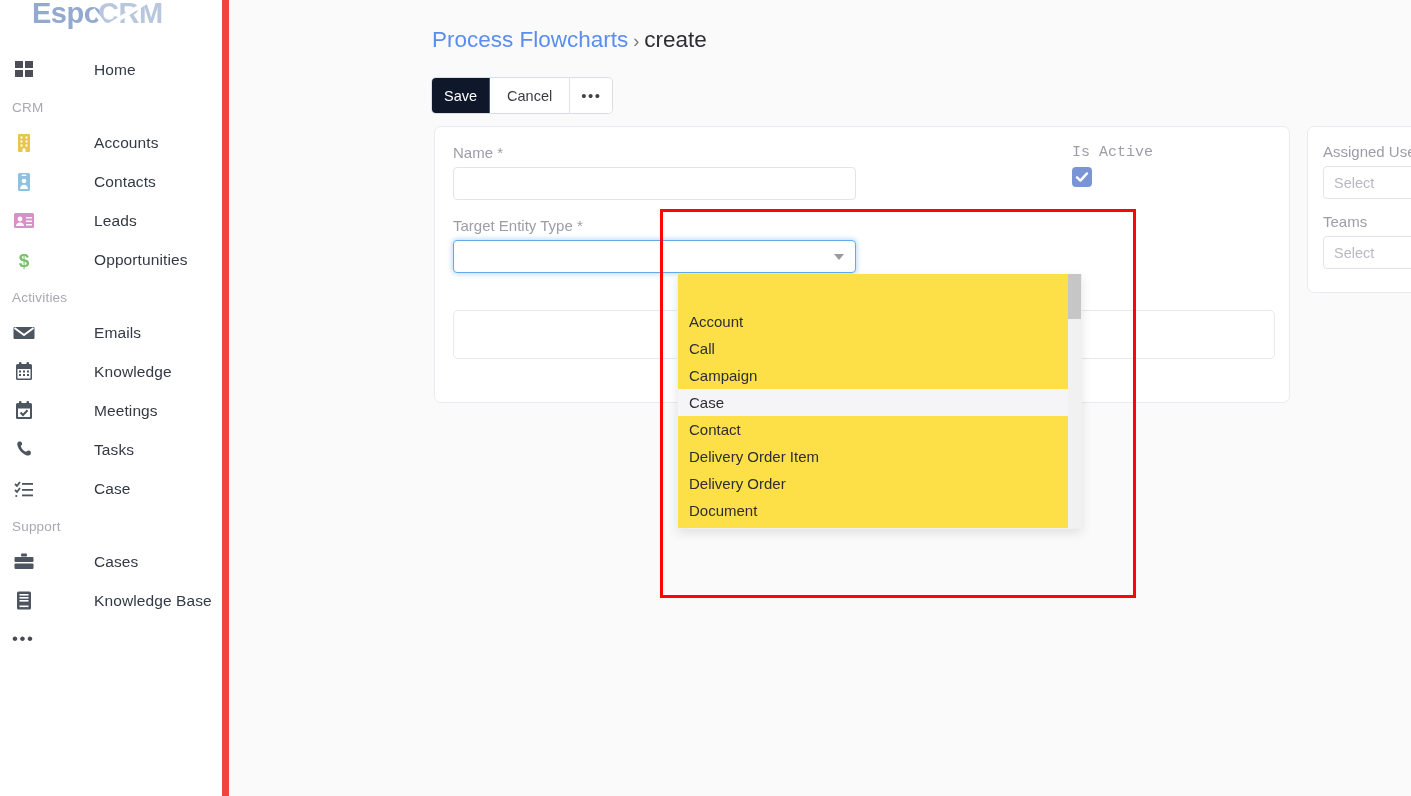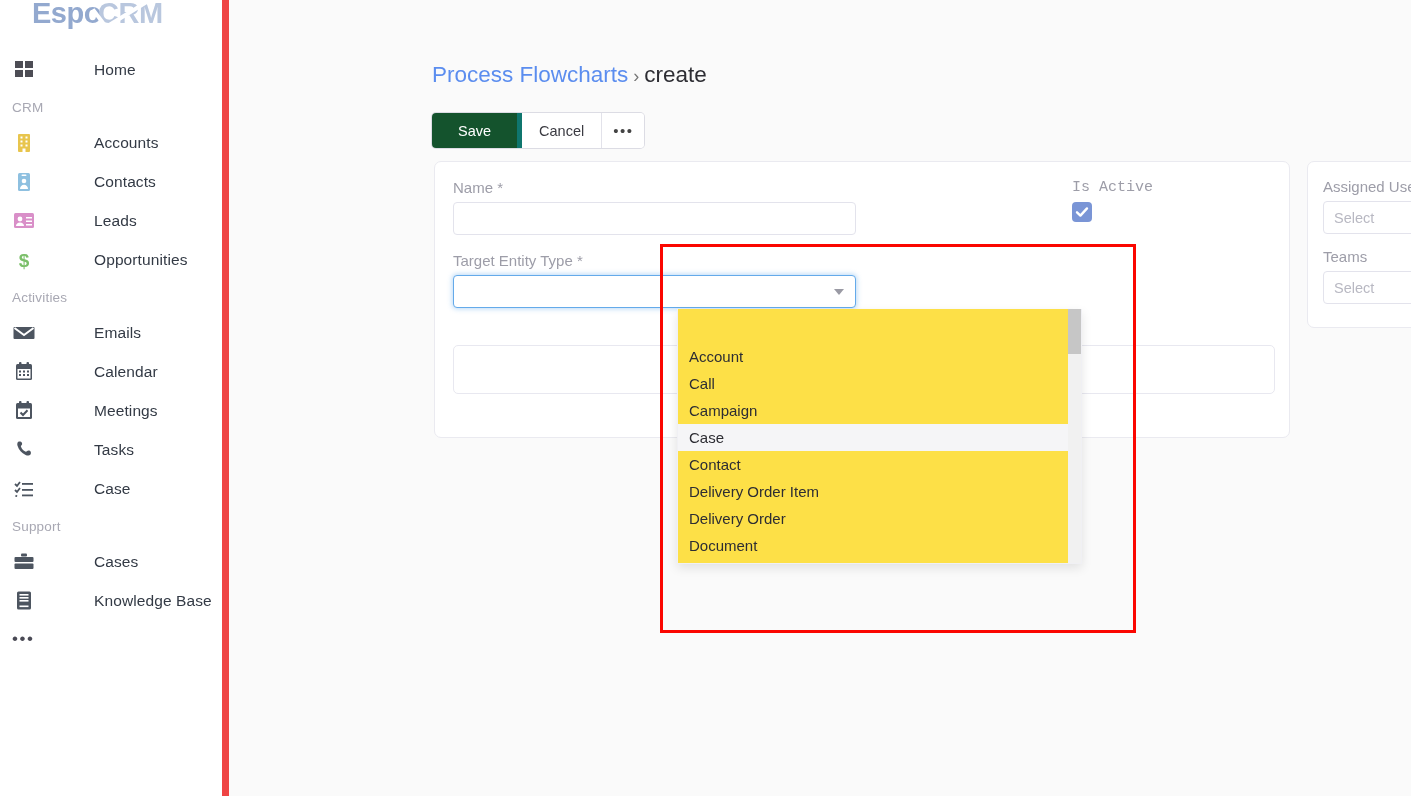--- a/index.html
+++ b/index.html
@@ -55,21 +55,21 @@
     letter-spacing: .2px;
   }
   .nav-more {
     display: flex; align-items: center;
     height: 36px; padding-left: 12px; cursor: pointer;
     color: #4a4a55; font-size: 18px; letter-spacing: 1px;
   }
   .dots-ico { display:inline-block; letter-spacing: 1.5px; font-size: 17px; line-height: 1; color:#4a4a55;}
 
   
-  #main { position: absolute; left: 229px; top: 0; width: 1182px; height: 652px; margin-top: 35px; }
+  #main { position: absolute; left: 229px; top: 0; width: 1182px; height: 652px; }
 
   .breadcrumb {
     position: absolute; left: 203px; top: 25px;
     font-size: 22.5px; line-height: 30px;
     white-space: nowrap;
   }
   .bc-link { color: #5b8def; cursor: pointer; }
   .bc-sep { color: #777; margin: 0 5px; font-size: 18px; }
   .bc-current { color: #2d2d33; }
 
@@ -80,22 +80,22 @@
     height: 35px;
   }
   .btn {
     border: none; outline: none;
     font-family: "Liberation Sans", sans-serif;
     font-size: 14.5px;
     cursor: pointer;
     display: flex; align-items: center; justify-content: center;
     height: 35px;
   }
-  .btn-primary { background: #14532d; color: #ffffff; padding: 0 26px; }
-  .btn-default { background: #ffffff; color: #3b3b42; padding: 0 17px; border-left: 5px solid #0f766e; }
+  .btn-primary { background: #0f172a; color: #ffffff; padding: 0 12px; }
+  .btn-default { background: #ffffff; color: #3b3b42; padding: 0 17px; border-left: 1px solid #0f766e; }
   .btn-dots { background:#ffffff; color:#444; padding: 0 11px; border-left: 1px solid #e2e2ea; font-size: 15px; letter-spacing: 1.5px; }
 
   
   .panel {
     position: absolute;
     background: #ffffff;
     border: 1px solid #eaeaf0;
     border-radius: 7px;
   }
   #panel-main { left: 205px; top: 126px; width: 856px; height: 277px; }
@@ -303,21 +303,21 @@
                 <rect x="8" y="8.5" width="2" height="2"></rect>
                 <rect x="12" y="8.5" width="2" height="2"></rect>
                 <rect x="4" y="12" width="2" height="2"></rect>
                 <rect x="8" y="12" width="2" height="2"></rect>
                 <rect x="12" y="12" width="2" height="2"></rect>
               </g>
               <rect x="4" y="0" width="2.5" height="4" rx="1" fill="#4d5560"></rect>
               <rect x="11.5" y="0" width="2.5" height="4" rx="1" fill="#4d5560"></rect>
             </svg>
         </span>
-        <span class="nav-label">Calendar</span>
+        <span class="nav-label">Knowledge</span>
       </div>
 
       <div class="nav-item">
         <span class="nav-icon">
           <svg width="18" height="19" viewBox="0 0 18 19">
               <rect x="1" y="2" width="16" height="16" rx="1.5" fill="#4d5560"></rect>
               <rect x="3" y="7.5" width="12" height="8.5" fill="#ffffff"></rect>
               <path d="M5.5 11.5 L8 14 L12.5 9.2" stroke="#4d5560" stroke-width="2" fill="none"></path>
               <rect x="4" y="0" width="2.5" height="4" rx="1" fill="#4d5560"></rect>
               <rect x="11.5" y="0" width="2.5" height="4" rx="1" fill="#4d5560"></rect>

